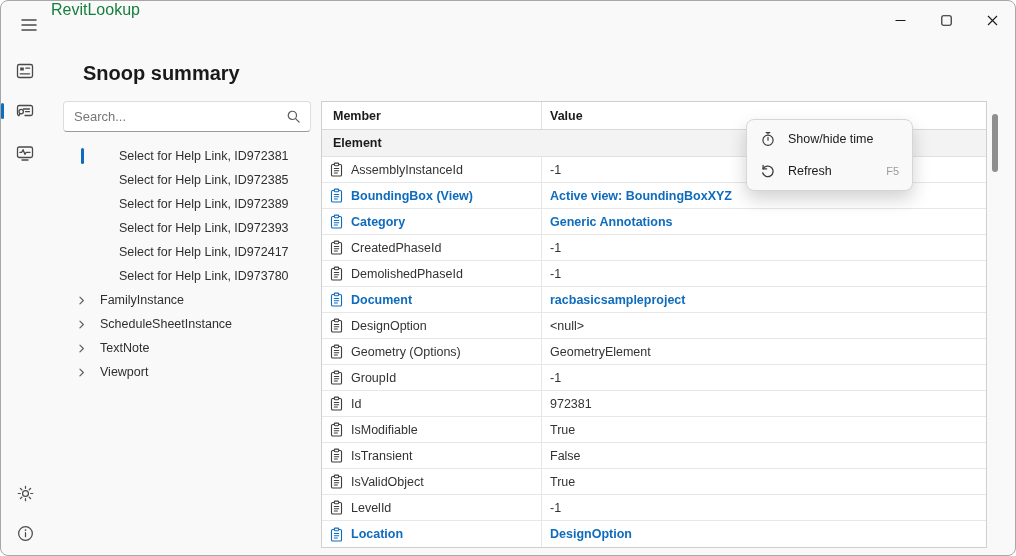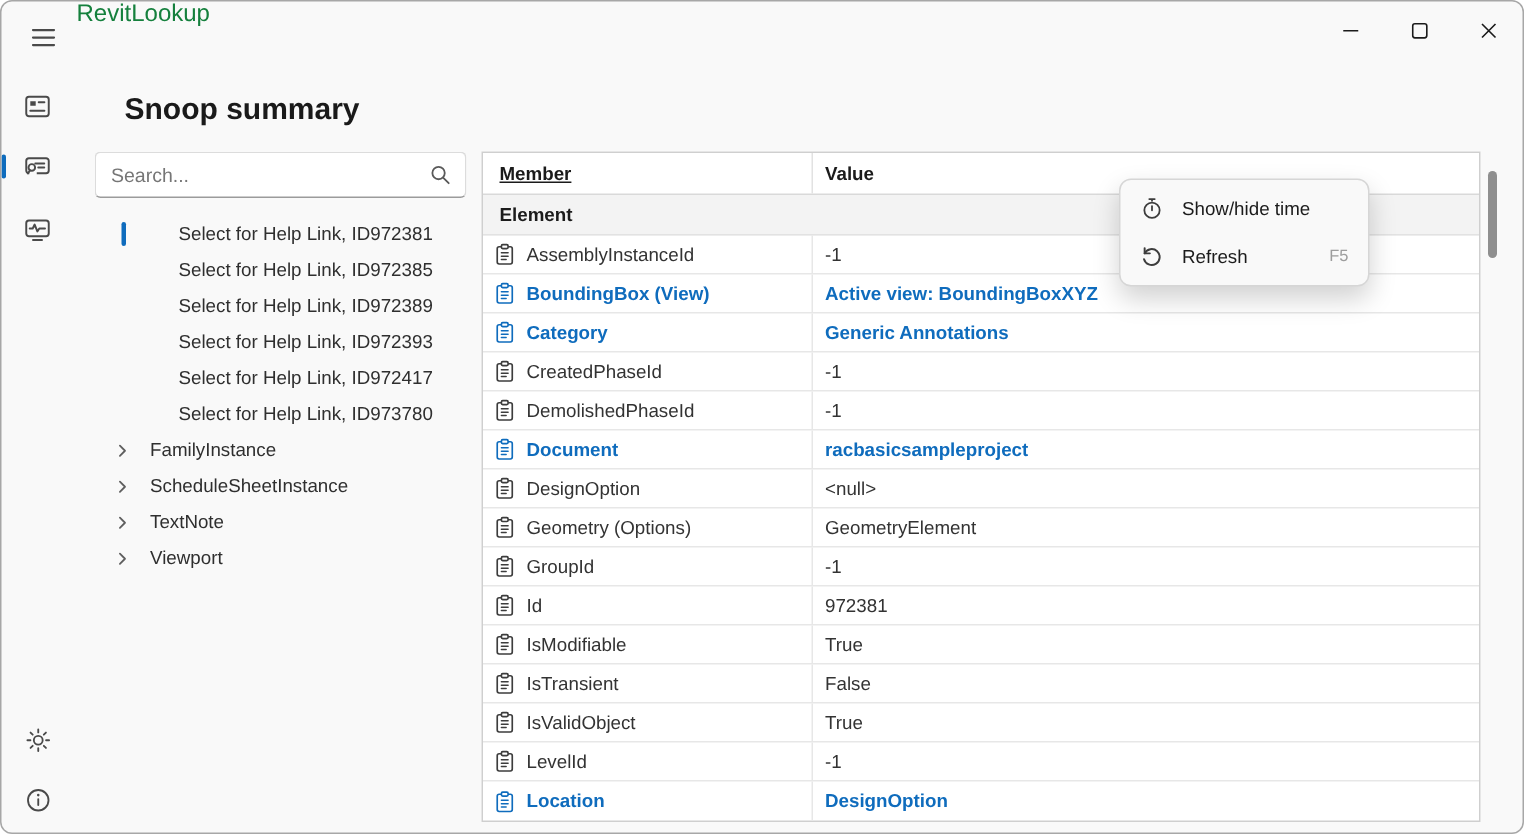--- a/index.html
+++ b/index.html
@@ -41,21 +41,21 @@
   .tree-row.child { padding-left:56px; }
   .tree-row .label { font-size:12.5px; color:#2f2f2f; white-space:nowrap; }
   .tree-row.selected::before { content:""; position:absolute; left:18px; top:4px; width:3px; height:16px;
     border-radius:2px; background:var(--accent); }
   .chev { width:12px; height:12px; display:flex; align-items:center; justify-content:center; color:#5f5f5f; }
   .chev.down svg { transform:rotate(90deg); }
   
   .grid { position:absolute; left:320px; top:100px; width:666px; background:#ffffff;
     border:1px solid #cfcfcf; font-size:12.5px; }
   .grid-header { display:flex; height:28px; border-bottom:1px solid #d9d9d9; align-items:center; }
-  .grid-header .col-member { width:220px; padding-left:11px; font-weight:700; border-right:1px solid #e2e2e2; height:100%; display:flex; align-items:center;text-decoration:underline; }
+  .grid-header .col-member { width:220px; padding-left:11px; font-weight:700; border-right:1px solid #e2e2e2; height:100%; display:flex; align-items:center; }
   .grid-header .col-value { flex:1; padding-left:8px; font-weight:700; }
   .group-row { height:27px; background:#f3f3f3; border-bottom:1px solid #e2e2e2;
     display:flex; align-items:center; padding-left:11px; font-weight:700; cursor:pointer; }
   .grid-row { display:flex; height:26px; border-bottom:1px solid #e7e7e7; cursor:pointer; }
   .grid-row:last-child { border-bottom:none; }
   .cell-member { width:220px; display:flex; align-items:center; gap:8px; padding-left:8px;
     border-right:1px solid #e7e7e7; color:#333; overflow:hidden; white-space:nowrap; }
   .cell-value { flex:1; display:flex; align-items:center; padding-left:8px; color:#333; white-space:nowrap; overflow:hidden; }
   .row-icon { display:flex; color:#3d3d3d; flex:0 0 auto; }
   .grid-row.link .cell-member, .grid-row.link .cell-value { color:var(--accent); font-weight:700; }

